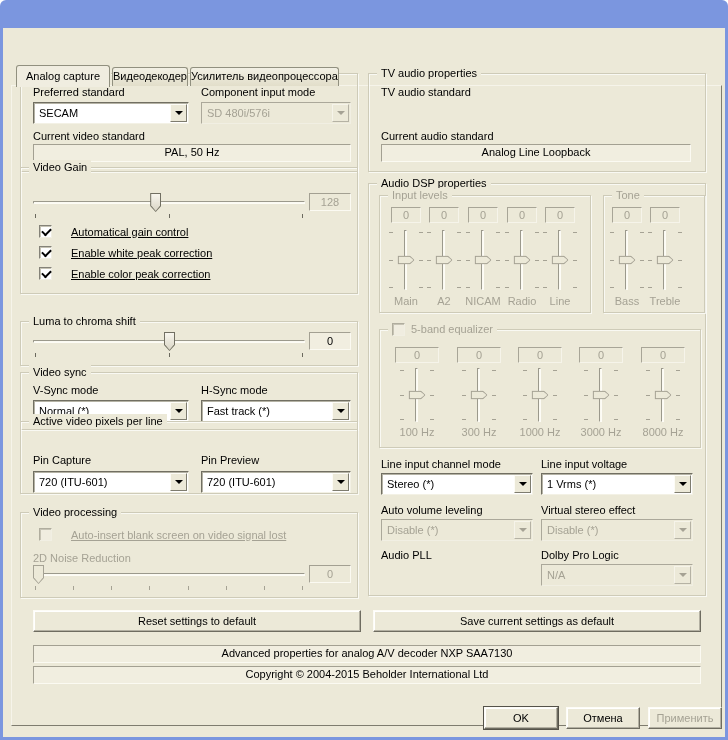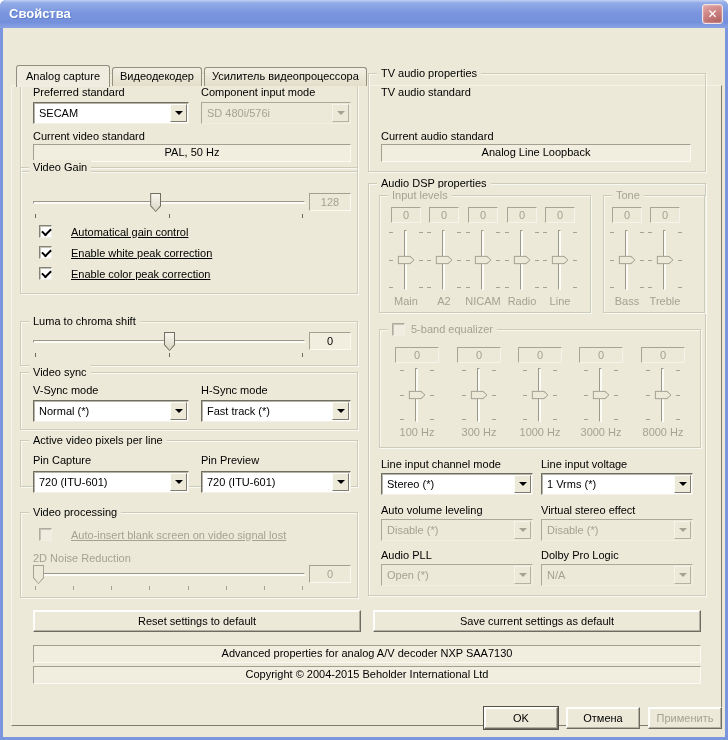--- a/index.html
+++ b/index.html
@@ -11,21 +11,21 @@
   .window{position:relative;width:728px;height:740px;background:#7b96df;border-radius:6px 6px 0 0;overflow:hidden;}
   .titlebar{position:absolute;left:0;top:0;right:0;height:28px;border-radius:6px 6px 0 0;
     background:linear-gradient(180deg,#c3d1f2 0%,#93ace7 10%,#7b96df 45%,#7490dc 80%,#8ba3e4 100%);}
   .title{position:absolute;left:9px;top:6px;font-size:13px;font-weight:bold;color:#fff;text-shadow:1px 1px 1px #5d7bc7;}
   .closebtn{position:absolute;right:5px;top:4px;width:21px;height:20px;border:1px solid #f0e4e4;border-radius:3px;
     background:linear-gradient(160deg,#e3a6a6 0%,#c87c7c 55%,#aa5c5c 100%);box-shadow:inset 0 0 2px #f4d4d4;
     color:#fff;font-weight:bold;font-size:12px;text-align:center;line-height:18px;cursor:pointer;}
   .client{position:absolute;left:3px;top:28px;right:3px;bottom:3px;background:var(--bg);}
   
   .tabs{position:absolute;left:13px;top:36px;height:22px;display:flex;align-items:flex-end;z-index:3;}
-  .tab{height:19px;padding:2px 7px 0;margin-right:2px;background:linear-gradient(#f2f0e4,#e2deca);
+  .tab{height:19px;padding:2px 0 0;margin-right:2px;background:linear-gradient(#f2f0e4,#e2deca);
     border:1px solid #91907f;border-bottom:none;border-radius:3px 3px 0 0;color:#000;cursor:pointer;}
   .tab.active{height:22px;padding:4px 9px 0;background:#f0ede0;margin-bottom:-1px;z-index:4;position:relative;margin-top:27px;}
   .page{position:absolute;left:8px;top:57px;width:711px;height:641px;background:var(--bg);
     border:1px solid;border-color:#f6f4ea #7e7c6f #7e7c6f #f6f4ea;z-index:1;}
   
   .grp{position:absolute;border:1px solid var(--bdr);box-shadow:inset 1px 1px 0 rgba(255,255,255,.7),1px 1px 0 rgba(255,255,255,.7);z-index:2;}
   .cap{position:absolute;top:-8px;left:8px;background:var(--bg);padding:0 4px;line-height:14px;white-space:nowrap;display:flex;align-items:center;gap:6px;}
   .flabel{position:absolute;white-space:nowrap;line-height:13px;z-index:2;}
   .dis{color:var(--dis);}
   
@@ -88,24 +88,20 @@
   
   .btn{position:absolute;background:var(--bg);border:1px solid;border-color:var(--lt) #6e6c60 #6e6c60 var(--lt);
     box-shadow:inset -1px -1px 0 #b3b0a2,inset 1px 1px 0 #fff;text-align:center;cursor:pointer;z-index:2;}
   .btn.def{outline:1px solid #55534a;}
   .btn.disb{color:var(--dis);cursor:default;}
 </style>
 </head>
 <body>
 
 <div class="window">
-  <div class="titlebar">
-    <span class="title">Свойства</span>
-    <div class="closebtn"><span>✕</span></div>
-  </div>
   <div class="client">
 
     <div class="tabs">
       <div class="tab active">Analog capture</div>
       <div class="tab">Видеодекодер</div>
       <div class="tab">Усилитель видеопроцессора</div>
     </div>
     <div class="page"></div>
 
     <div class="grp" style="left:17px;top:45px;width:338px;height:99px">
@@ -179,21 +175,21 @@
           <i class="arr"></i>
         </span>
     </div>
     <div class="combo" style="left:198px;top:372px;width:150px">
       <span class="ctext">Fast track (*)</span>
       <span class="cbtn">
           <i class="arr"></i>
         </span>
     </div>
 
-    <div class="grp" style="left:17px;top:412px;width:338px;height:47px">
+    <div class="grp" style="left:17px;top:393px;width:338px;height:73px">
       <span class="cap">Active video pixels per line</span>
     </div>
     <span class="flabel" style="left:30px;top:426px">Pin Capture</span>
     <span class="flabel" style="left:198px;top:426px">Pin Preview</span>
     <div class="combo" style="left:30px;top:443px;width:156px">
       <span class="ctext">720 (ITU-601)</span>
       <span class="cbtn">
           <i class="arr"></i>
         </span>
     </div>
@@ -493,26 +489,20 @@
         </span>
     </div>
     <div class="combo disc" style="left:538px;top:491px;width:152px">
       <span class="ctext">Disable (*)</span>
       <span class="cbtn">
           <i class="arr"></i>
         </span>
     </div>
     <span class="flabel" style="left:378px;top:521px">Audio PLL</span>
     <span class="flabel" style="left:538px;top:521px">Dolby Pro Logic</span>
-    <div class="combo disc" style="left:378px;top:536px;width:152px">
-      <span class="ctext">Open (*)</span>
-      <span class="cbtn">
-          <i class="arr"></i>
-        </span>
-    </div>
     <div class="combo disc" style="left:538px;top:536px;width:152px">
       <span class="ctext">N/A</span>
       <span class="cbtn">
           <i class="arr"></i>
         </span>
     </div>
 
     <div class="btn" style="left:30px;top:582px;width:328px;height:22px;line-height:20px">Reset settings to default</div>
     <div class="btn" style="left:370px;top:582px;width:328px;height:22px;line-height:20px">Save current settings as default</div>
     <div class="ifield" style="left:30px;top:617px;width:668px;height:18px">Advanced properties for analog A/V decoder NXP SAA7130</div>

